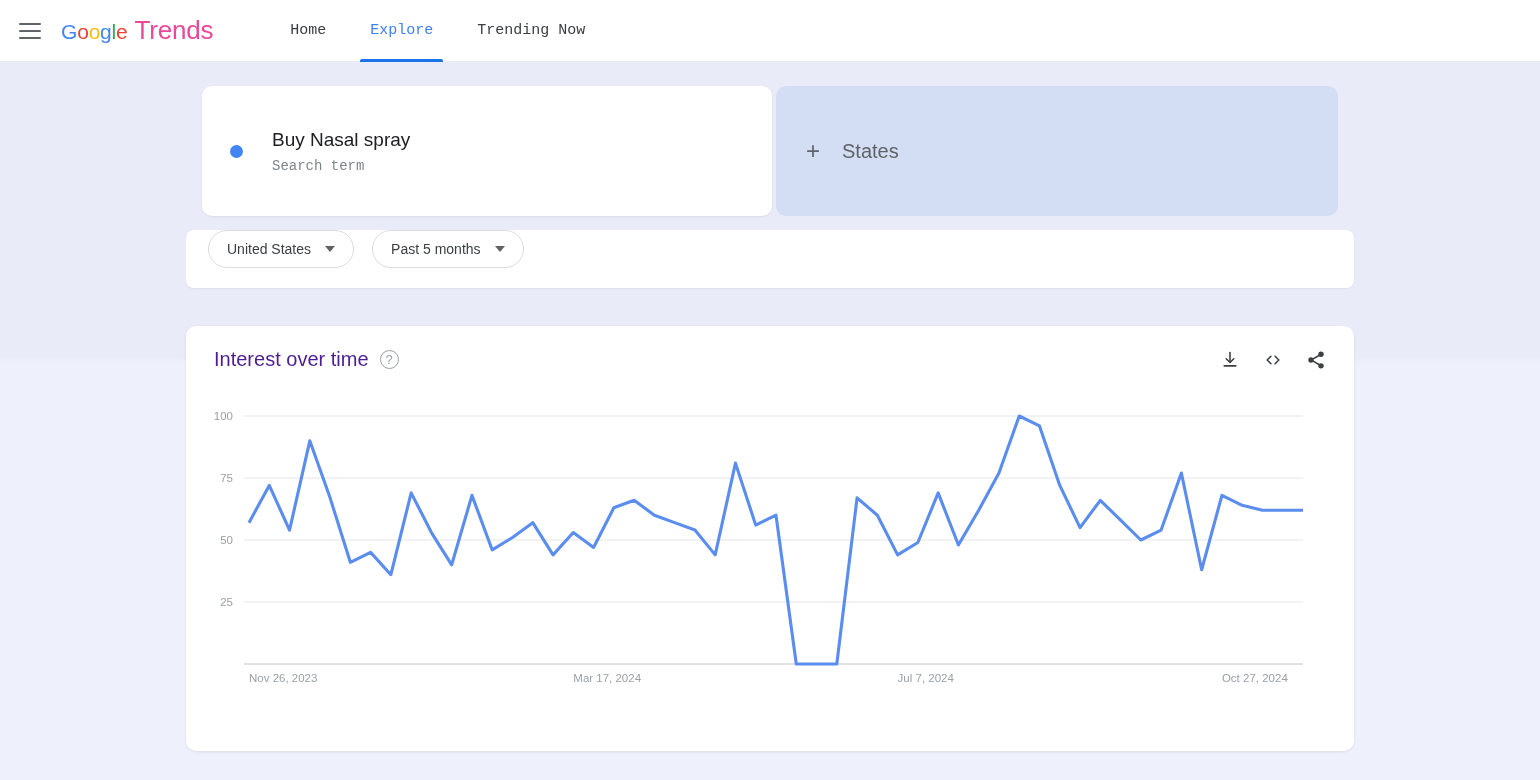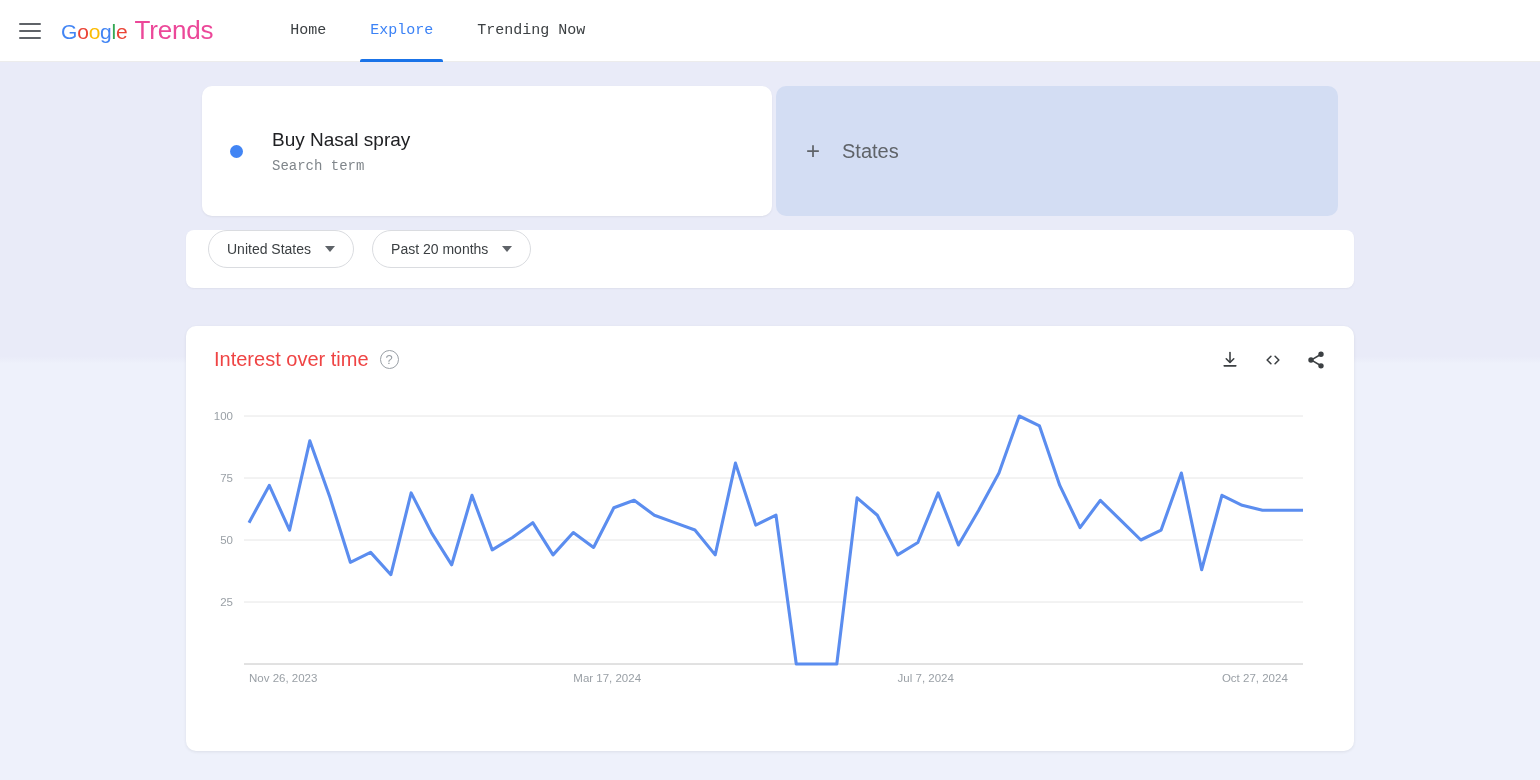--- a/index.html
+++ b/index.html
@@ -85,21 +85,21 @@
     border-top:6px solid #5f6368;
   }
 
   
   .chart-card{
     width:1168px; margin:38px auto 0 auto; background:#fff; border-radius:10px;
     height:425px; padding:22px 28px 0 28px; position:relative;
     box-shadow:0 1px 3px rgba(60,64,67,.10);
   }
   .chart-head{ display:flex; align-items:center; }
-  .chart-title{ font-size:20px; color:#ef4444; }
+  .chart-title{ font-size:20px; color:#4c1d95; }
   .help-icon{
     width:19px;height:19px;border:1.6px solid #9aa0a6;border-radius:50%;
     color:#9aa0a6;font-size:13px;display:flex;align-items:center;justify-content:center;
     margin-left:11px; cursor:pointer; line-height:1;
   }
   .chart-actions{ margin-left:auto; display:flex; align-items:center; gap:22px; }
   .act{ cursor:pointer; display:flex; align-items:center; color:#3c4043; }
 
   .plot-wrap{ position:absolute; left:0; top:75px; width:1168px; height:340px; }
   .plot-svg{ display:block; }
@@ -147,21 +147,21 @@
       <div class="compare-label">States</div>
     </div>
   </div>
 
   <div class="filter-bar">
     <div class="chip">
       <span>United States</span>
       <span class="caret"></span>
     </div>
     <div class="chip">
-      <span>Past 20 months</span>
+      <span>Past 5 months</span>
       <span class="caret"></span>
     </div>
   </div>
 
   <div class="chart-card">
     <div class="chart-head">
       <div class="chart-title">Interest over time</div>
       <div class="help-icon">?</div>
 
       <div class="chart-actions">

